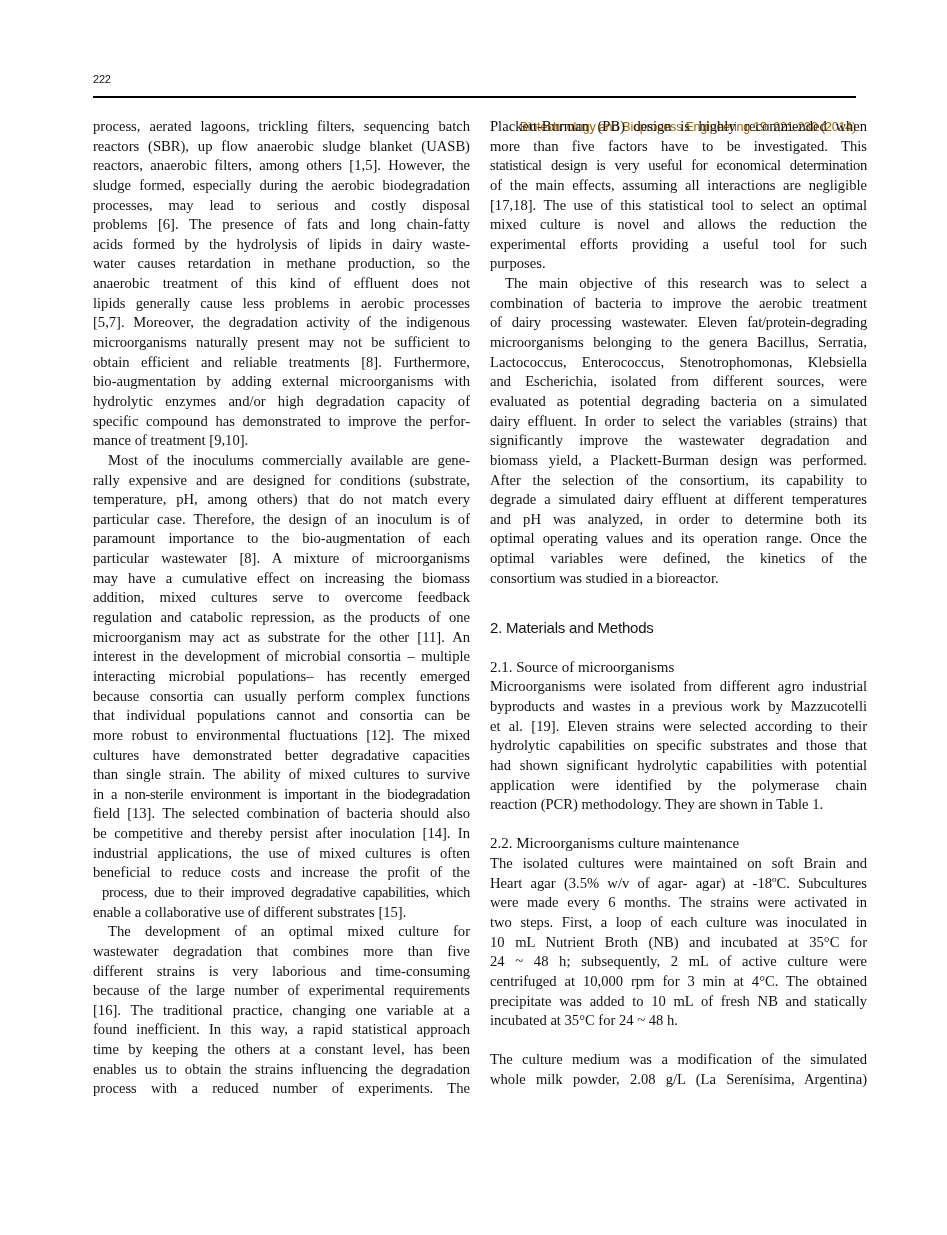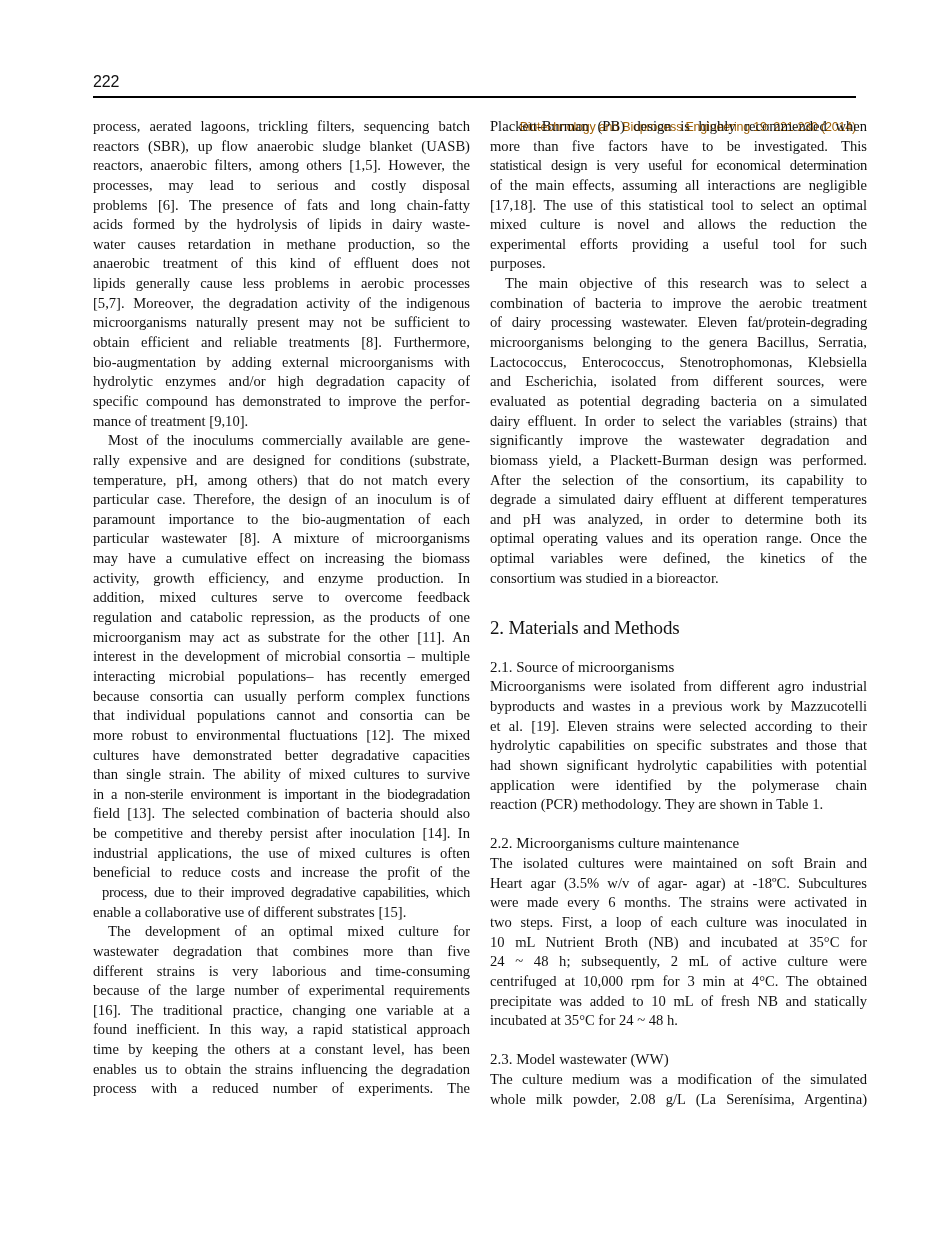--- a/index.html
+++ b/index.html
@@ -1,62 +1,62 @@
 <!DOCTYPE html>
 <html><head>
 <meta charset="utf-8">
 <style>
   html, body { margin: 0; padding: 0; background: #ffffff; }
   body { width: 947px; height: 1235px; position: relative; overflow: hidden; }
-  .header-num { position: absolute; left: 93px; top: 73px; font-family: "Liberation Sans", sans-serif; font-size: 16px; color: #111; letter-spacing: -0.2px; }
+  .header-num { position: absolute; left: 93px; top: 73px; font-family: "Liberation Sans", sans-serif; font-size: 11px; color: #111; letter-spacing: -0.2px; }
   .header-journal { position: absolute; right: 91px; top: 73px; font-family: "Liberation Sans", sans-serif; font-size: 12.5px; color: #a16207; letter-spacing: -0.2px; margin-top: 47px; }
   .header-rule { position: absolute; left: 93px; top: 96px; width: 763px; height: 2px; background: #000; }
   .col { position: absolute; top: 117px; font-family: "Liberation Serif", serif; font-size: 14.6px; color: #111; }
   .col-left { left: 93px; width: 377px; }
   .col-right { left: 490px; width: 377px; }
   .line { height: 19.65px; line-height: 19.65px; white-space: nowrap; text-align: justify; text-align-last: justify; overflow: hidden; }
   .line.last { text-align-last: left; }
   .line.indent { padding-left: 15px; }
   .gap { height: 19.65px; }
   .gap-small { height: 9px; }
-  .section-h { font-family: Liberation Serif, serif; font-size: 19px; height: 21px; line-height: 21px; color: #111; letter-spacing: -0.2px; }
+  .section-h { font-family: Liberation Sans, sans-serif; font-size: 15px; height: 21px; line-height: 21px; color: #111; letter-spacing: -0.2px; }
   .sub-h { height: 19.65px; line-height: 19.65px; font-size: 15px; }
 </style>
 </head>
 <body>
 
 <div class="header-num">222</div>
 <div class="header-journal">Biotechnology and Bioprocess Engineering 19: 221-230 (2014)</div>
 <div class="header-rule"></div>
 
 <div class="col col-left">
   <div class="line">process, aerated lagoons, trickling filters, sequencing batch</div>
   <div class="line">reactors (SBR), up flow anaerobic sludge blanket (UASB)</div>
   <div class="line">reactors, anaerobic filters, among others [1,5]. However, the</div>
+  <div class="line">sludge formed, especially during the aerobic biodegradation</div>
   <div class="line">processes, may lead to serious and costly disposal</div>
   <div class="line">problems [6]. The presence of fats and long chain-fatty</div>
   <div class="line">acids formed by the hydrolysis of lipids in dairy waste-</div>
   <div class="line">water causes retardation in methane production, so the</div>
   <div class="line">anaerobic treatment of this kind of effluent does not</div>
   <div class="line">lipids generally cause less problems in aerobic processes</div>
   <div class="line">[5,7]. Moreover, the degradation activity of the indigenous</div>
   <div class="line">microorganisms naturally present may not be sufficient to</div>
   <div class="line">obtain efficient and reliable treatments [8]. Furthermore,</div>
   <div class="line">bio-augmentation by adding external microorganisms with</div>
   <div class="line">hydrolytic enzymes and/or high degradation capacity of</div>
   <div class="line">specific compound has demonstrated to improve the perfor-</div>
   <div class="line last">mance of treatment [9,10].</div>
   <div class="line indent">Most of the inoculums commercially available are gene-</div>
   <div class="line">rally expensive and are designed for conditions (substrate,</div>
   <div class="line">temperature, pH, among others) that do not match every</div>
   <div class="line">particular case. Therefore, the design of an inoculum is of</div>
   <div class="line">paramount importance to the bio-augmentation of each</div>
   <div class="line">particular wastewater [8]. A mixture of microorganisms</div>
   <div class="line">may have a cumulative effect on increasing the biomass</div>
-  <div class="line">activity, growth efficiency, and enzyme production. In</div>
   <div class="line">addition, mixed cultures serve to overcome feedback</div>
   <div class="line">regulation and catabolic repression, as the products of one</div>
   <div class="line">microorganism may act as substrate for the other [11]. An</div>
   <div class="line">interest in the development of microbial consortia – multiple</div>
   <div class="line">interacting microbial populations– has recently emerged</div>
   <div class="line">because consortia can usually perform complex functions</div>
   <div class="line">that individual populations cannot and consortia can be</div>
   <div class="line">more robust to environmental fluctuations [12]. The mixed</div>
   <div class="line">cultures have demonstrated better degradative capacities</div>
   <div class="line">than single strain. The ability of mixed cultures to survive</div>
@@ -124,16 +124,15 @@
   <div class="line">Heart agar (3.5% w/v of agar- agar) at -18ºC. Subcultures</div>
   <div class="line">were made every 6 months. The strains were activated in</div>
   <div class="line">two steps. First, a loop of each culture was inoculated in</div>
   <div class="line">10 mL Nutrient Broth (NB) and incubated at 35°C for</div>
   <div class="line">24 ~ 48 h; subsequently, 2 mL of active culture were</div>
   <div class="line">centrifuged at 10,000 rpm for 3 min at 4°C. The obtained</div>
   <div class="line">precipitate was added to 10 mL of fresh NB and statically</div>
   <div class="line last">incubated at 35°C for 24 ~ 48 h.</div>
 
   <div class="gap"></div>
-  <div class="sub-h">2.3. Model wastewater (WW)</div>
   <div class="line">The culture medium was a modification of the simulated</div>
   <div class="line">whole milk powder, 2.08 g/L (La Serenísima, Argentina)</div>
 </div>
 
 </body></html>

